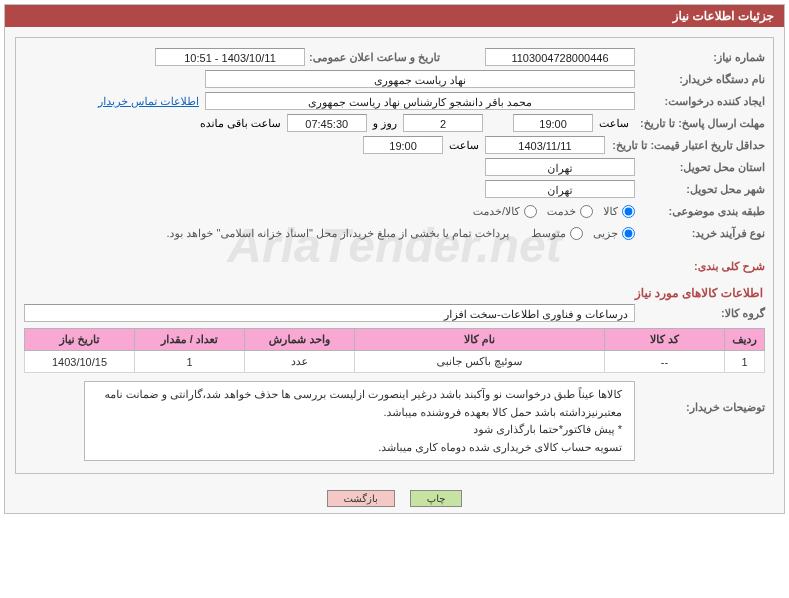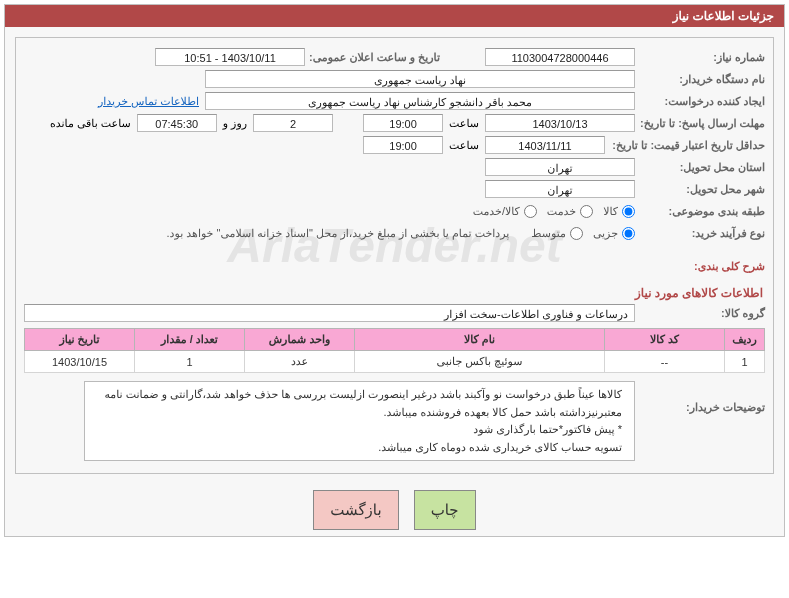--- a/index.html
+++ b/index.html
@@ -141,23 +141,23 @@
     line-height: 1.6;
     text-align: right;
   }
   .btn-row {
     text-align: center;
     padding: 6px 0;
   }
   .btn {
     display: inline-block;
     border: 1px solid #888;
-    padding: 10px 16px;
+    padding: 2px 16px;
     margin: 0 6px;
-    font-size: 15px;
+    font-size: 10px;
     cursor: pointer;
     color: #333;
     font-family: Tahoma;
   }
   .btn-green { background: #c7e3a1; }
   .btn-pink  { background: #f4c8c4; }
 </style>
 </head>
 <body>
 
@@ -179,21 +179,20 @@
     </div>
 
     <div class="row">
       <span class="label">ایجاد کننده درخواست:</span>
       <span class="input-box" style="width:430px;">محمد باقر دانشجو کارشناس نهاد ریاست جمهوری</span>
       <span class="label-sm link-blue">اطلاعات تماس خریدار</span>
     </div>
 
     <div class="row">
       <span class="label">مهلت ارسال پاسخ: تا تاریخ:</span>
-      <span class="input-box w-lg">1403/10/13</span>
       <span class="label-sm">ساعت</span>
       <span class="input-box w-sm">19:00</span>
       <span style="width:30px;"></span>
       <span class="input-box w-sm">2</span>
       <span class="label-sm">روز و</span>
       <span class="input-box w-sm">07:45:30</span>
       <span class="label-sm">ساعت باقی مانده</span>
     </div>
 
     <div class="row">

